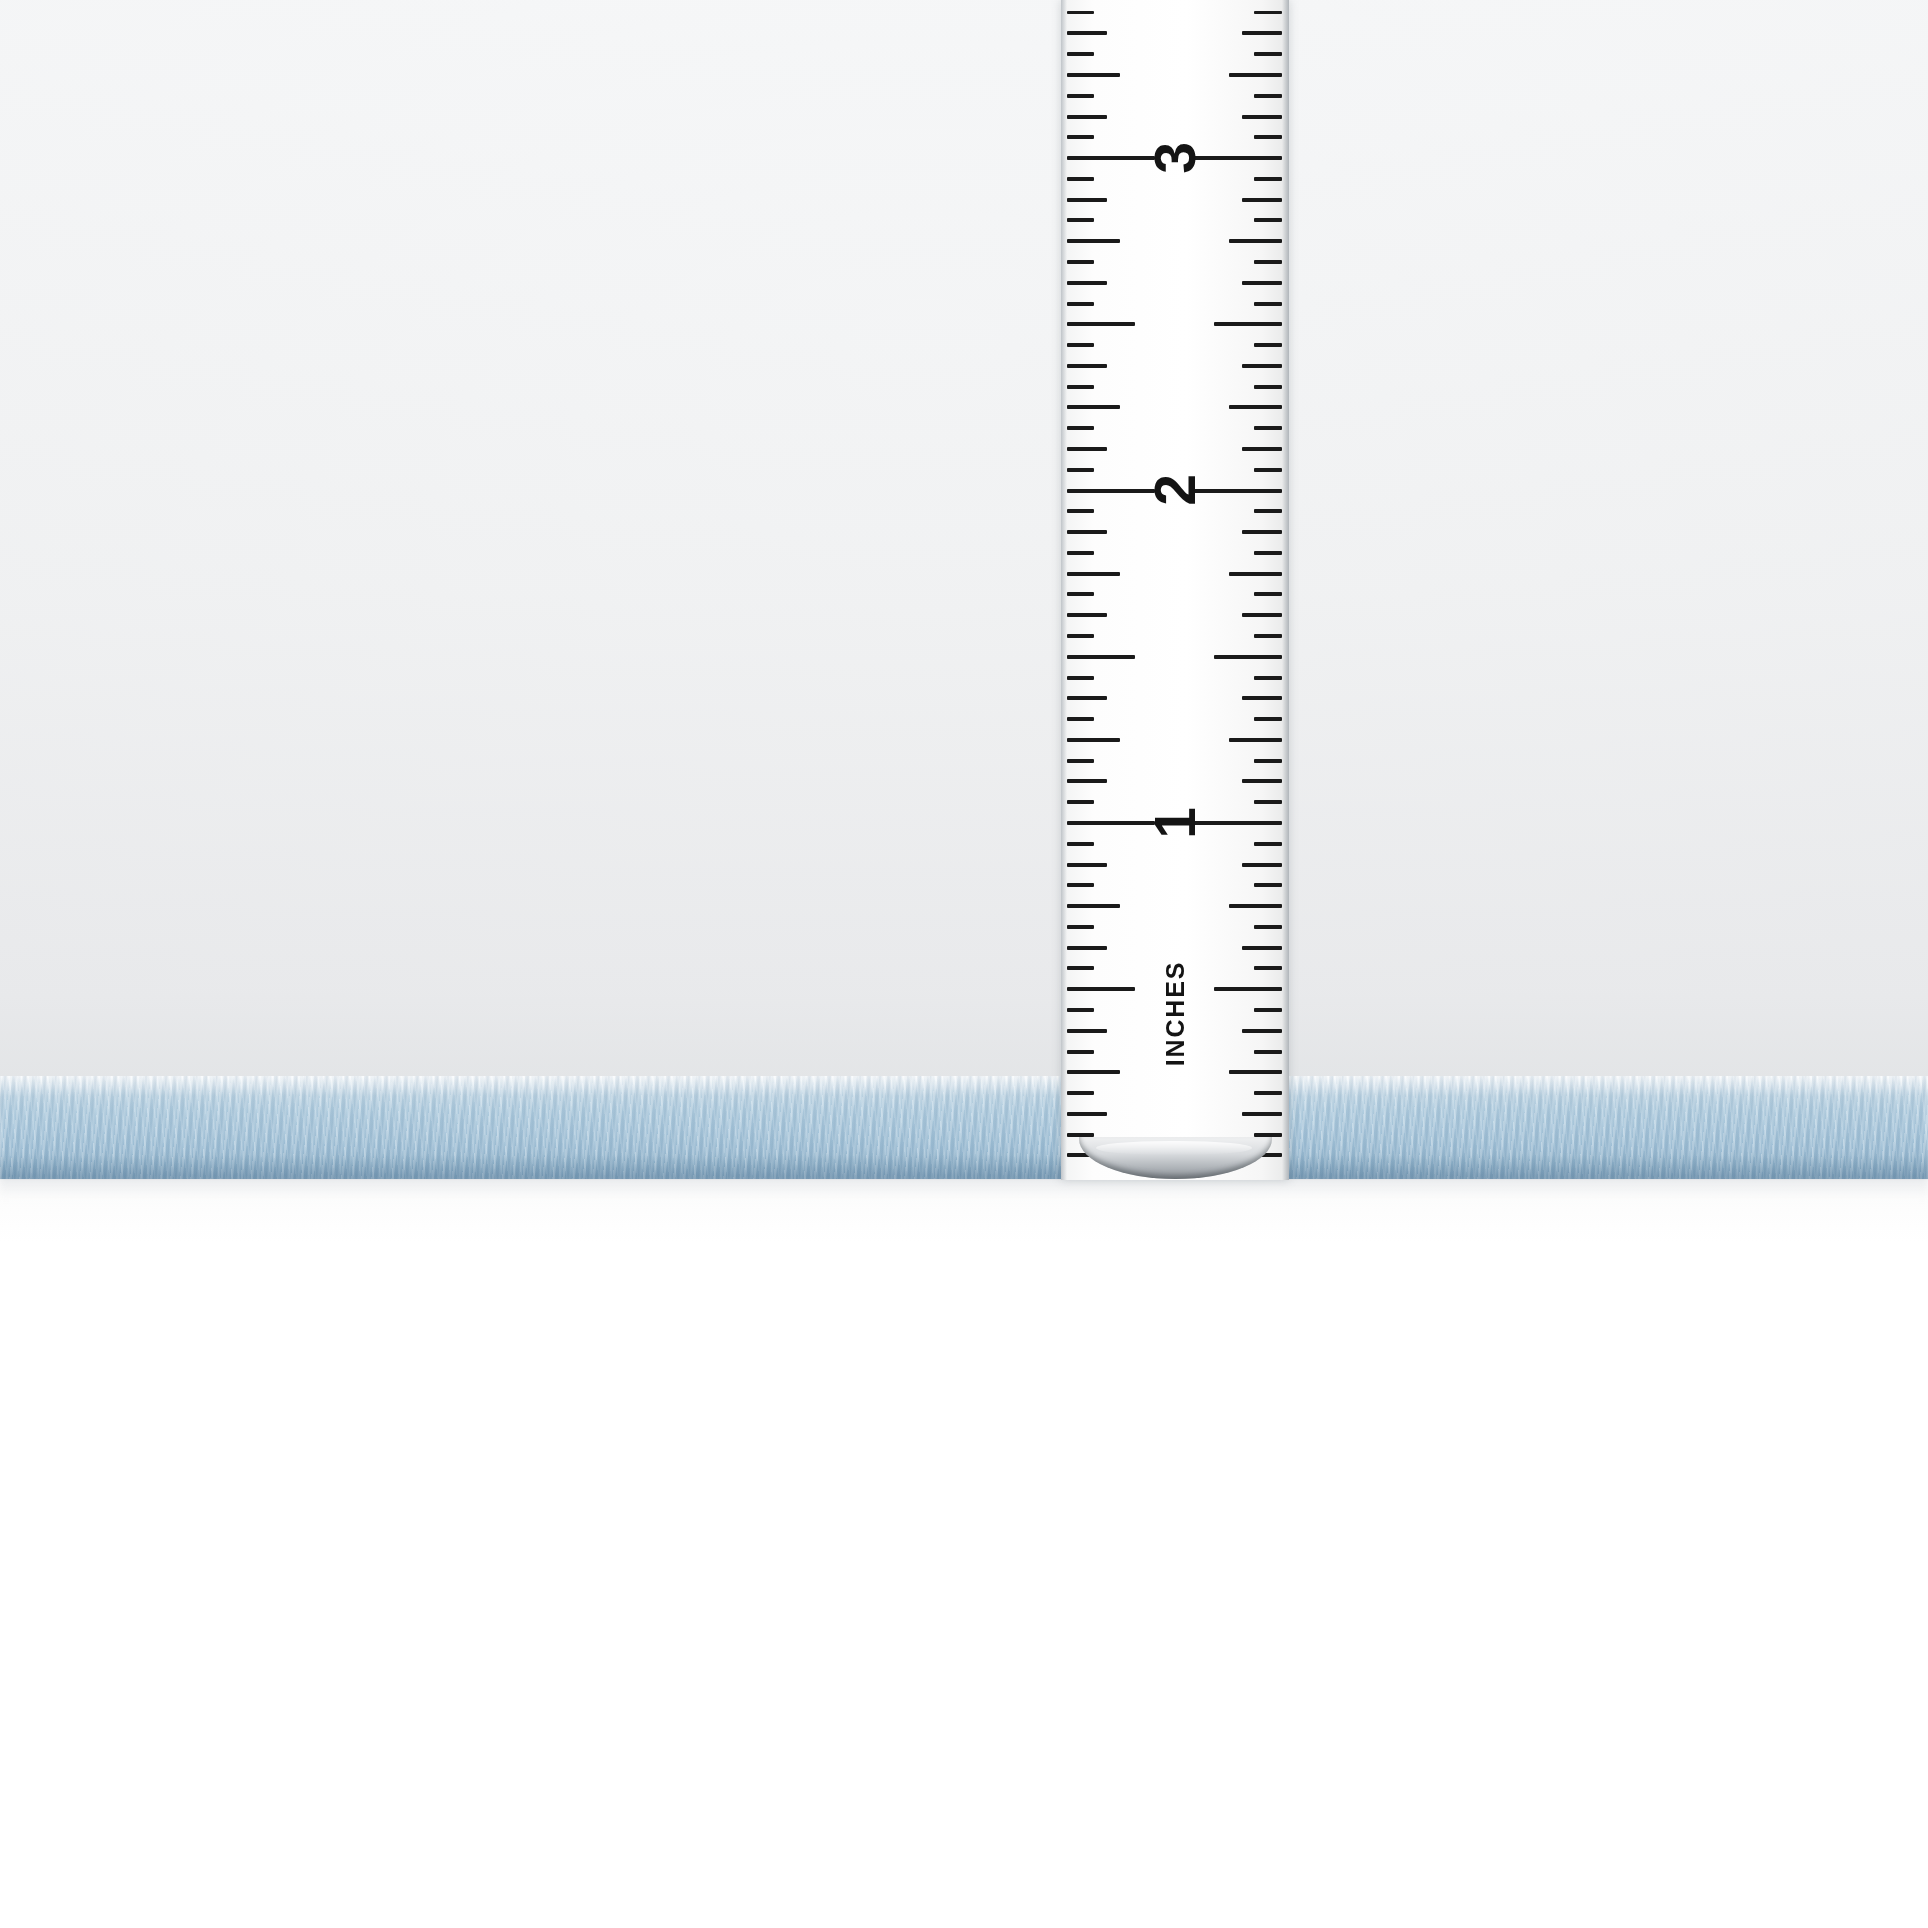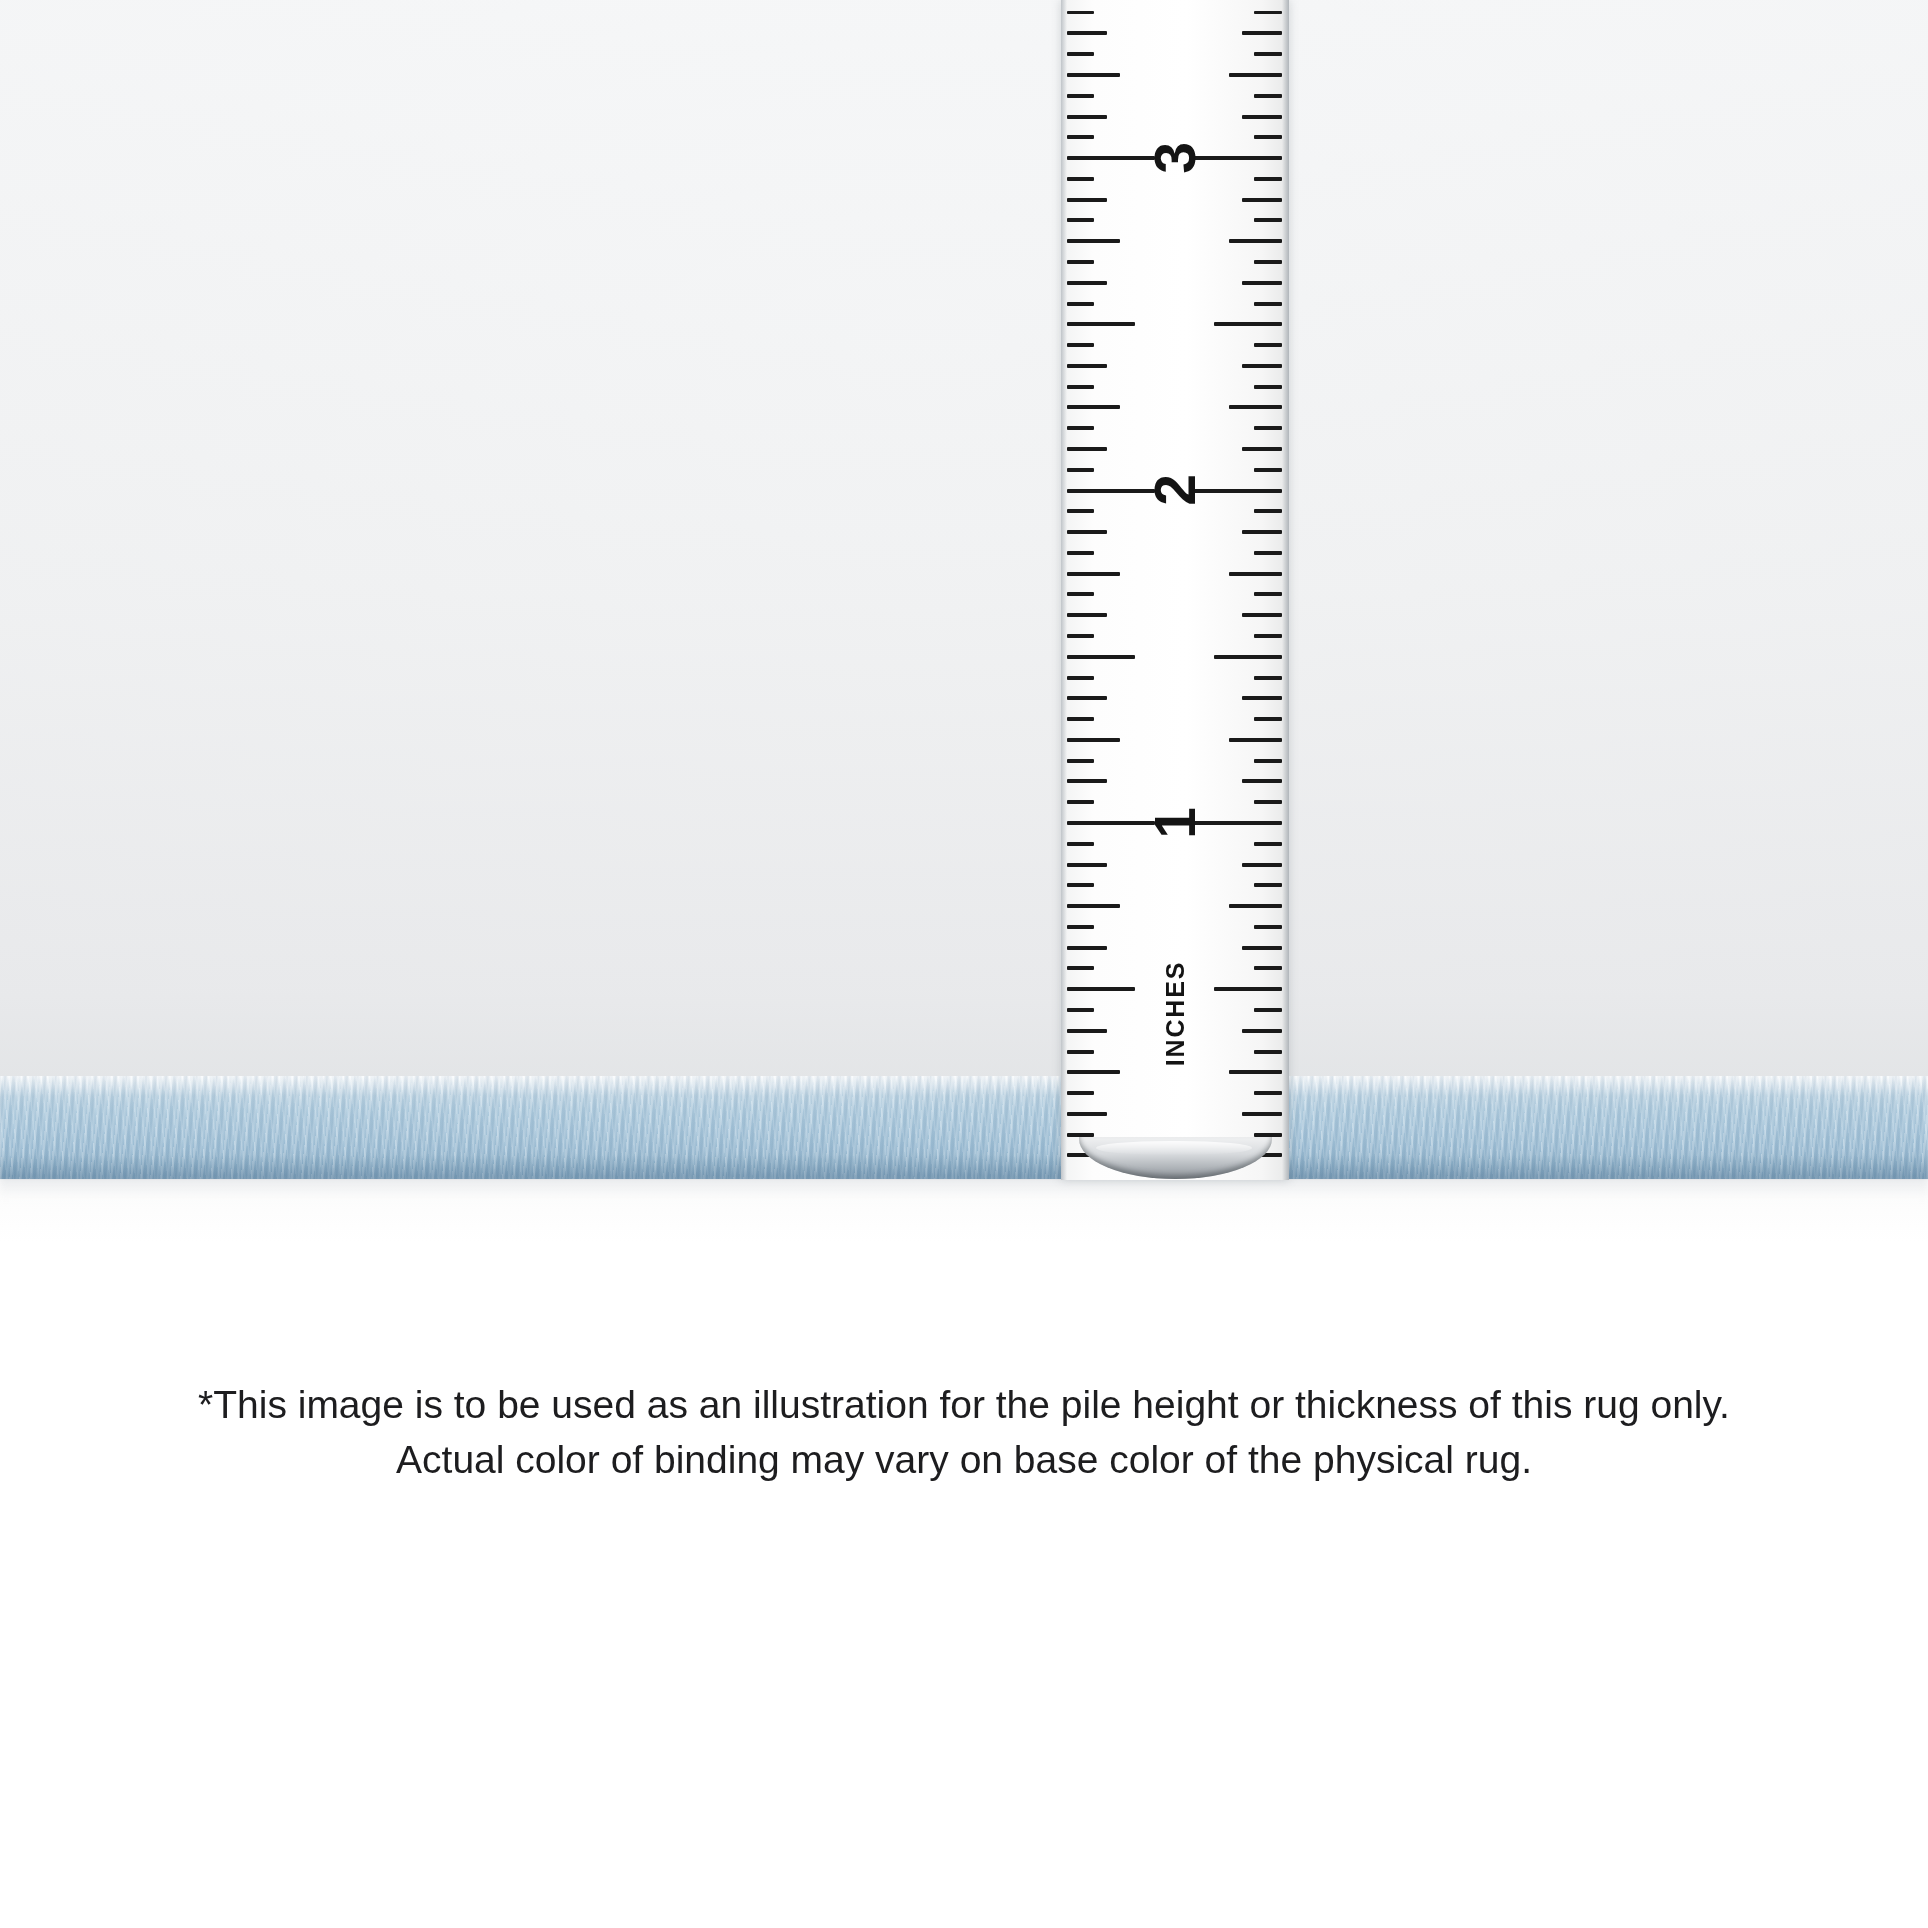--- a/index.html
+++ b/index.html
@@ -361,19 +361,15 @@
         <div class="num" style="top: 123px; left: 0px; width: 228px; height: 70px; display: flex; align-items: center; justify-content: center;">3</div>
         <div class="inches-label" style="top: 995px; left: 0px; width: 228px; height: 37px; display: flex; align-items: center; justify-content: center;">INCHES</div>
       </div>
 
     <div class="tape-tip">
       <div class="tape-tip-shine"></div>
     </div>
 
   </div>
 
-  <div class="caption">
-    <span class="line">*This image is to be used as an illustration for the pile height or thickness of this rug only.</span>
-    <span class="line">Actual color of binding may vary on base color of the physical rug.</span>
-  </div>
 
 </div>
 
 
 </body></html>

